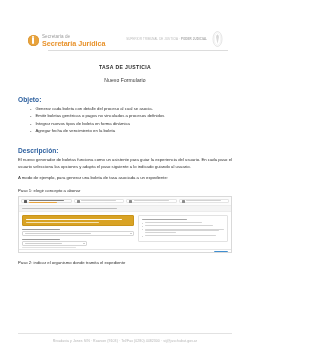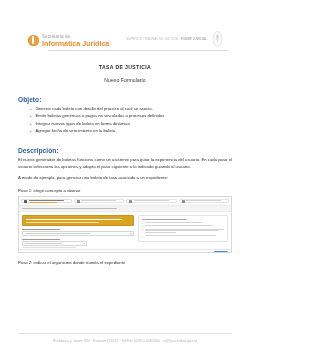--- a/index.html
+++ b/index.html
@@ -208,21 +208,21 @@
 <body>
 
 <div class="page">
 
   <div class="header">
 
     <div class="brand">
       <div class="brand-mark"></div>
       <div class="brand-text">
         <div class="brand-l1">Secretaría de</div>
-        <div class="brand-l2">Informática Jurídica</div>
+        <div class="brand-l2">Secretaría Jurídica</div>
       </div>
     </div>
 
     <div class="court">
       <div class="court-text"><span>SUPERIOR TRIBUNAL DE JUSTICIA · </span><b>PODER JUDICIAL</b></div>
       <svg class="court-seal" viewBox="0 0 26 32">
         <ellipse cx="13" cy="16" rx="9" ry="15" fill="none" stroke="#9e9e9e" stroke-width="1.2"></ellipse>
         <ellipse cx="13" cy="16" rx="6.5" ry="12.5" fill="none" stroke="#bdbdbd" stroke-width=".8"></ellipse>
         <path d="M13 6 L16 12 L13 26 L10 12 Z" fill="#b0b0b0"></path>
         <circle cx="13" cy="10" r="2.2" fill="#a5a5a5"></circle>

